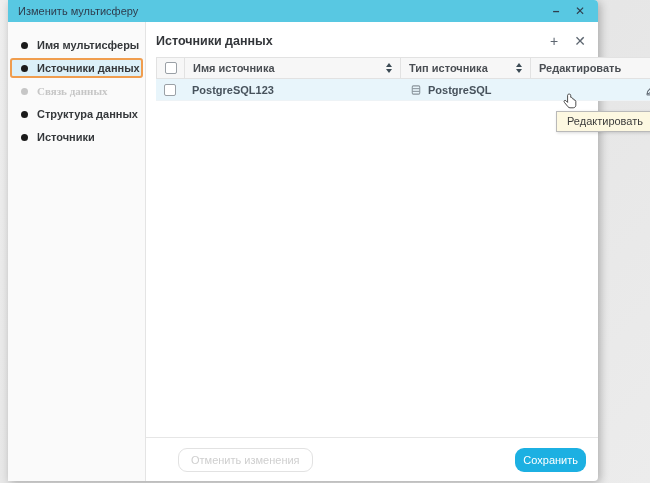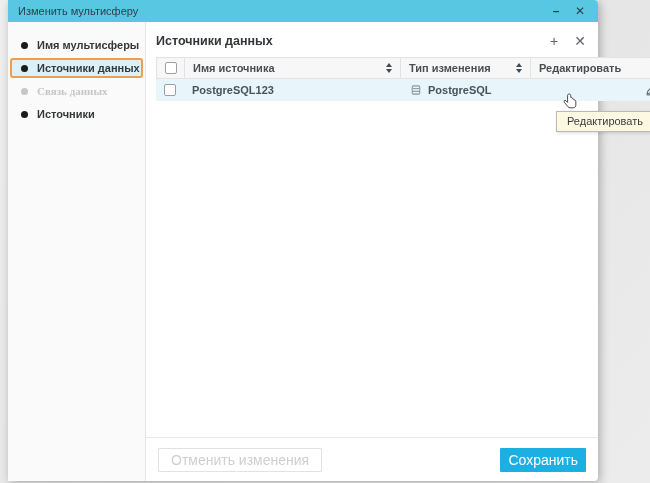--- a/index.html
+++ b/index.html
@@ -74,22 +74,22 @@
   .sort .up { border-bottom:4px solid #3b4a54; }
   .sort .down { border-top:4px solid #3b4a54; }
   .db-icon { margin-right:6px; display:inline-flex; }
   .cell-edit.data-edit { justify-content:flex-end; padding-right:6px; }
   .footer {
     position:absolute; left:0; right:0; bottom:0; height:44px;
     border-top:1px solid #e6e6e6;
     display:flex; align-items:center; justify-content:space-between;
     padding:0 12px;
   }
-  .btn { height:24px; border-radius:1px; font-size:14px;
-    font-family:inherit; display:inline-flex; align-items:center; }
+  .btn { height:24px; border-radius:9px; font-size:11px;
+    font-family:inherit; display:inline-flex; align-items:center;margin-left:20px; }
   .btn-cancel {
     background:#fff; border:1px solid #e2e2e2; color:#cfcfcf;
     padding:0 12px; font-weight:400;
   }
   .btn-save {
     background:#1cb0e2; border:none; color:#ffffff;
     padding:0 8px; font-weight:400;
   }
   .tooltip {
     position:absolute; left:556px; top:111px; z-index:30;
@@ -120,20 +120,24 @@
       <div class="nav-item selected">
         <span class="bullet"></span>
         <span>Источники данных</span>
       </div>
       <div class="nav-item disabled">
         <span class="bullet"></span>
         <span>Связь данных</span>
       </div>
       <div class="nav-item">
         <span class="bullet"></span>
+        <span>Структура данных</span>
+      </div>
+      <div class="nav-item">
+        <span class="bullet"></span>
         <span>Источники</span>
       </div>
     </div>
 
     <div class="main">
       <div class="panel-header">
         <span class="panel-title">Источники данных</span>
         <span class="spacer"></span>
         <span class="panel-icon">+</span>
         <span class="panel-icon">✕</span>
@@ -145,21 +149,21 @@
             <span class="checkbox"></span>
           </div>
           <div class="cell cell-name">
             <span>Имя источника</span>
             <span class="sort">
                 <i class="up"></i>
                 <i class="down"></i>
               </span>
           </div>
           <div class="cell cell-type">
-            <span>Тип изменения</span>
+            <span>Тип источника</span>
             <span class="sort">
                 <i class="up"></i>
                 <i class="down"></i>
               </span>
           </div>
           <div class="cell cell-edit">
             <span>Редактировать</span>
           </div>
         </div>
 

